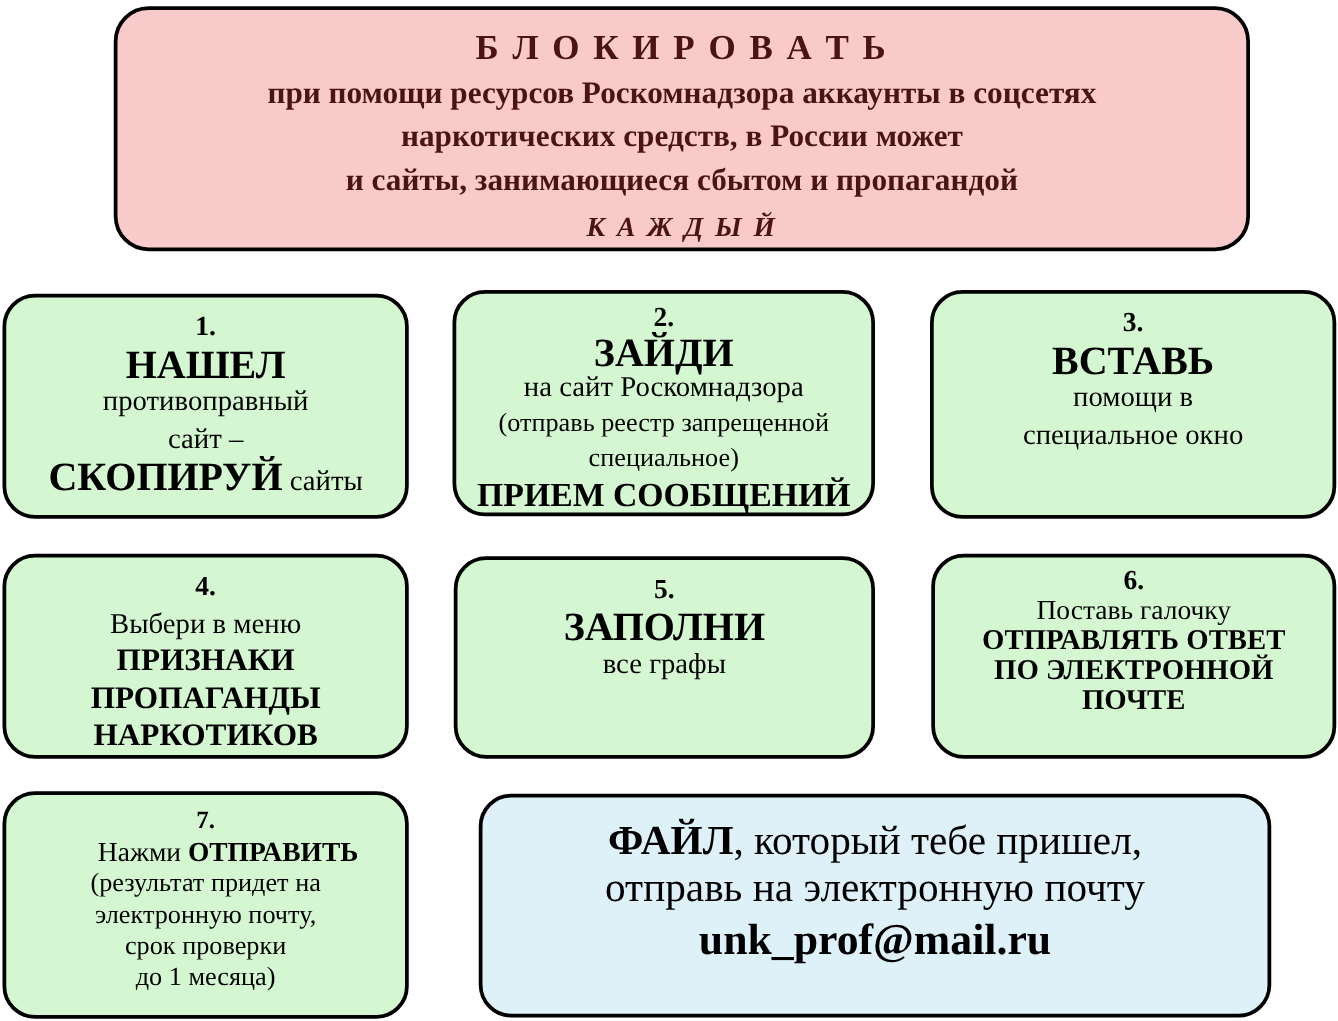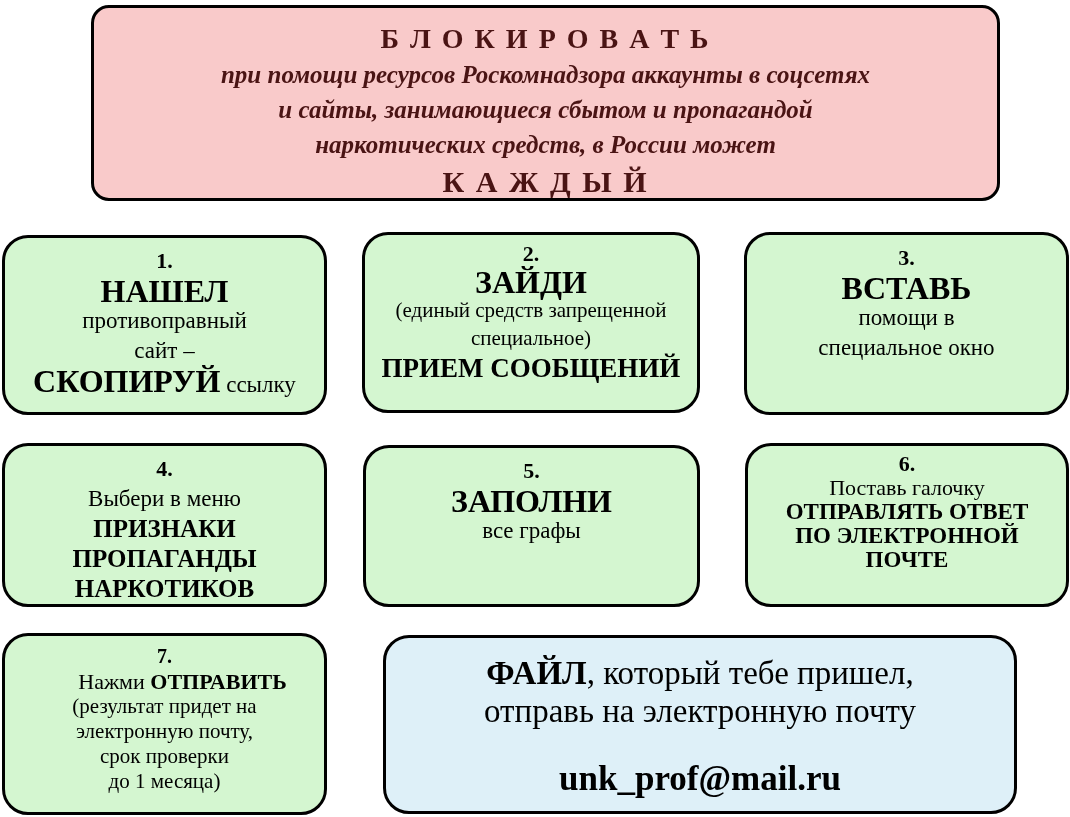--- a/index.html
+++ b/index.html
@@ -24,28 +24,28 @@
   .box {
     position: absolute;
     border: 3px solid var(--border);
     text-align: center;
     color: var(--text);
   }
   
   .header-box {
     left: 91px; top: 5px; width: 909px; height: 196px;
     background: var(--header-bg);
-    border-radius: 18px;
+    border-radius: 28px;
     color: var(--header-text);
     font-weight: bold;
     padding-top: 12px;
   }
   .h-title { font-size: 28px; line-height: 37px; letter-spacing: 2px; }
-  .h-line  { font-size: 25px; line-height: 35px; font-style: italic; }
-  .h-emph  { font-size: 30px; line-height: 40px; letter-spacing: 2px; }
+  .h-line  { font-size: 25px; line-height: 35px; }
+  .h-emph  { font-size: 22px; line-height: 40px; letter-spacing: 2px; font-style: italic; }
   
   .step {
     background: var(--step-bg);
     border-radius: 26px;
     font-size: 23px;
     line-height: 30px;
     padding-top: 8px;
   }
   .num    { font-weight: bold; font-size: 22px; }
   .t-bold { font-weight: bold; font-size: 32px; }
@@ -65,47 +65,48 @@
   .s7 .action-line { font-size: 22px; margin-left: 36px; }
   
   .note-box {
     left: 383px; top: 635px; width: 634px; height: 179px;
     background: var(--note-bg);
     border-radius: 26px;
     padding-top: 16px;
     font-size: 33px;
     line-height: 38px;
   }
-  .note-email { font-weight: bold; font-size: 35px; line-height: 44px; margin-top: 27px; }
+  .note-email { font-weight: bold; font-size: 35px; line-height: 44px; }
 </style>
 </head>
 <body>
 
 <div class="canvas">
 
   <section class="box header-box">
     <div class="h-title">Б Л О К И Р О В А Т Ь</div>
     <div class="h-line">при помощи ресурсов Роскомнадзора аккаунты в соцсетях</div>
+    <div class="h-line">наркотических средств, в России может</div>
     <div class="h-line">и сайты, занимающиеся сбытом и пропагандой</div>
-    <div class="h-line">наркотических средств, в России может</div>
     <div class="h-emph">К А Ж Д Ы Й</div>
   </section>
 
   <section class="box step s1">
     <div class="num">1.</div>
     <div class="t-bold">НАШЕЛ</div>
     <div>противоправный</div>
     <div>сайт –</div>
-    <div><span class="b t-bold">СКОПИРУЙ</span><span> ссылку</span></div>
+    <div><span class="b t-bold">СКОПИРУЙ</span><span> сайты</span></div>
   </section>
 
   <section class="box step s2">
     <div class="num">2.</div>
     <div class="t-bold">ЗАЙДИ</div>
-    <div class="small">(единый средств запрещенной</div>
+    <div>на сайт Роскомнадзора</div>
+    <div class="small">(отправь реестр запрещенной</div>
     <div class="small">специальное)</div>
     <div class="footer">ПРИЕМ СООБЩЕНИЙ</div>
   </section>
 
   <section class="box step s3">
     <div class="num">3.</div>
     <div class="t-bold">ВСТАВЬ</div>
     <div>помощи в</div>
     <div>специальное окно</div>
   </section>

